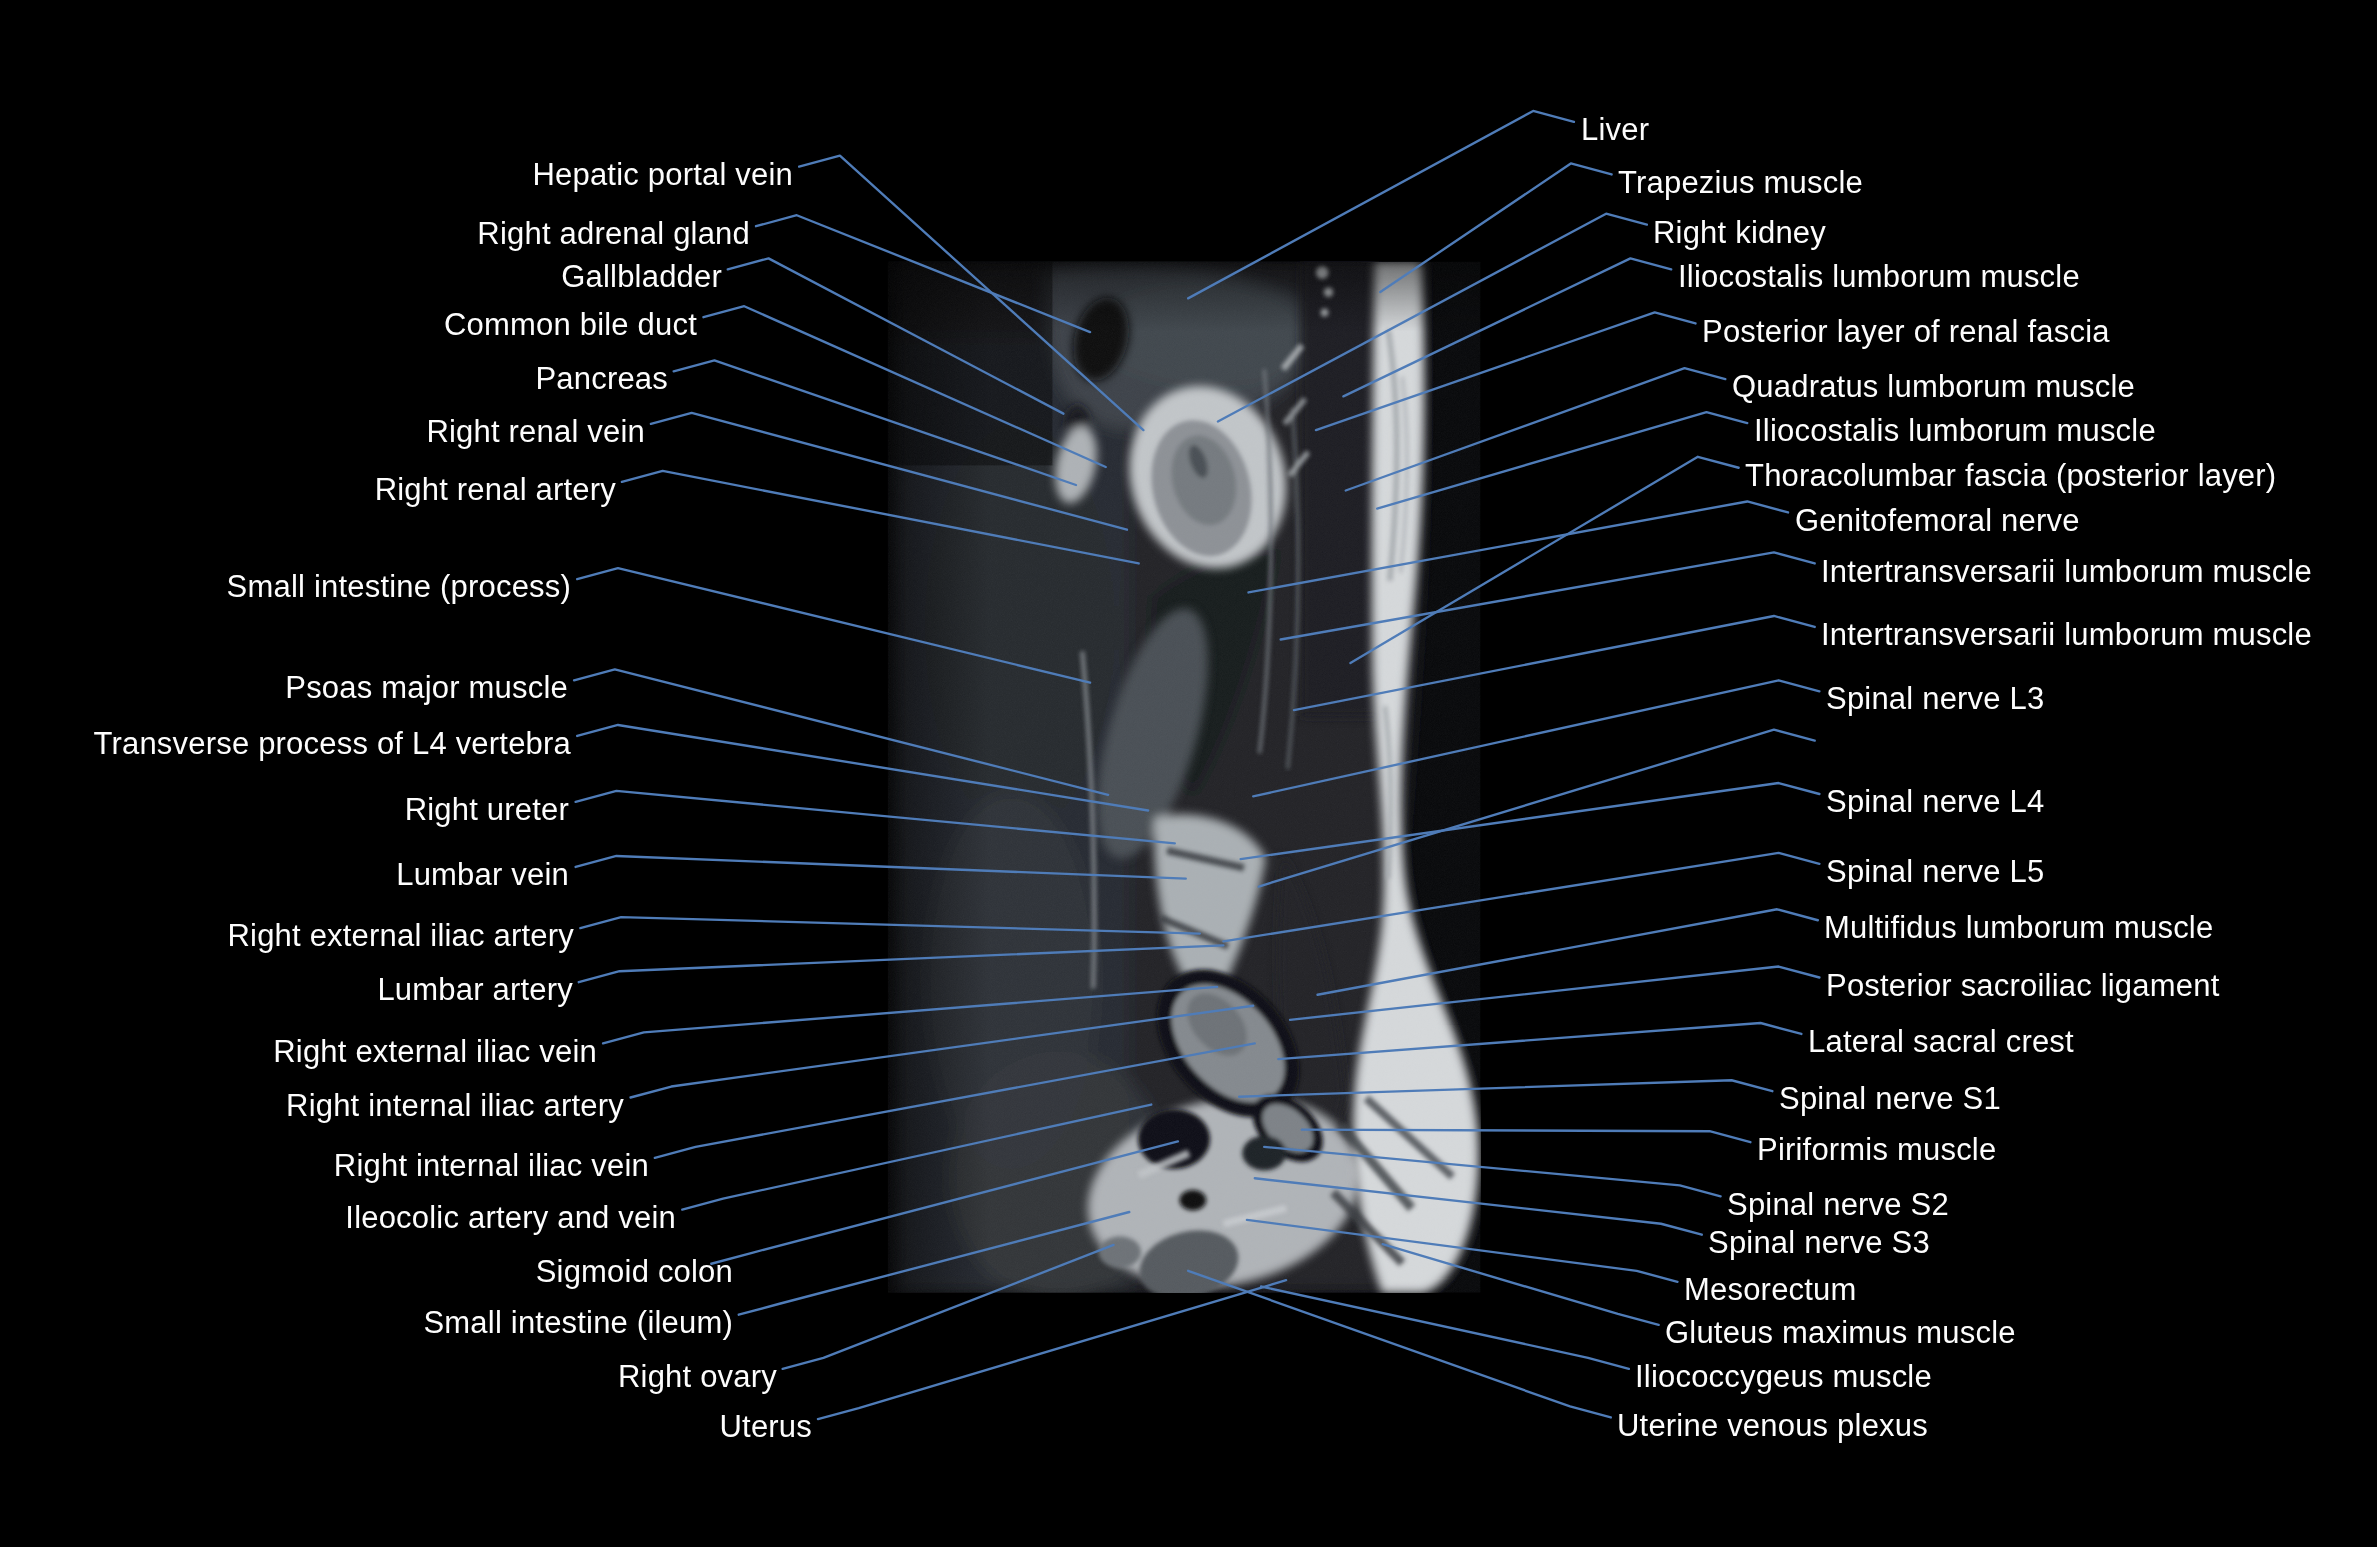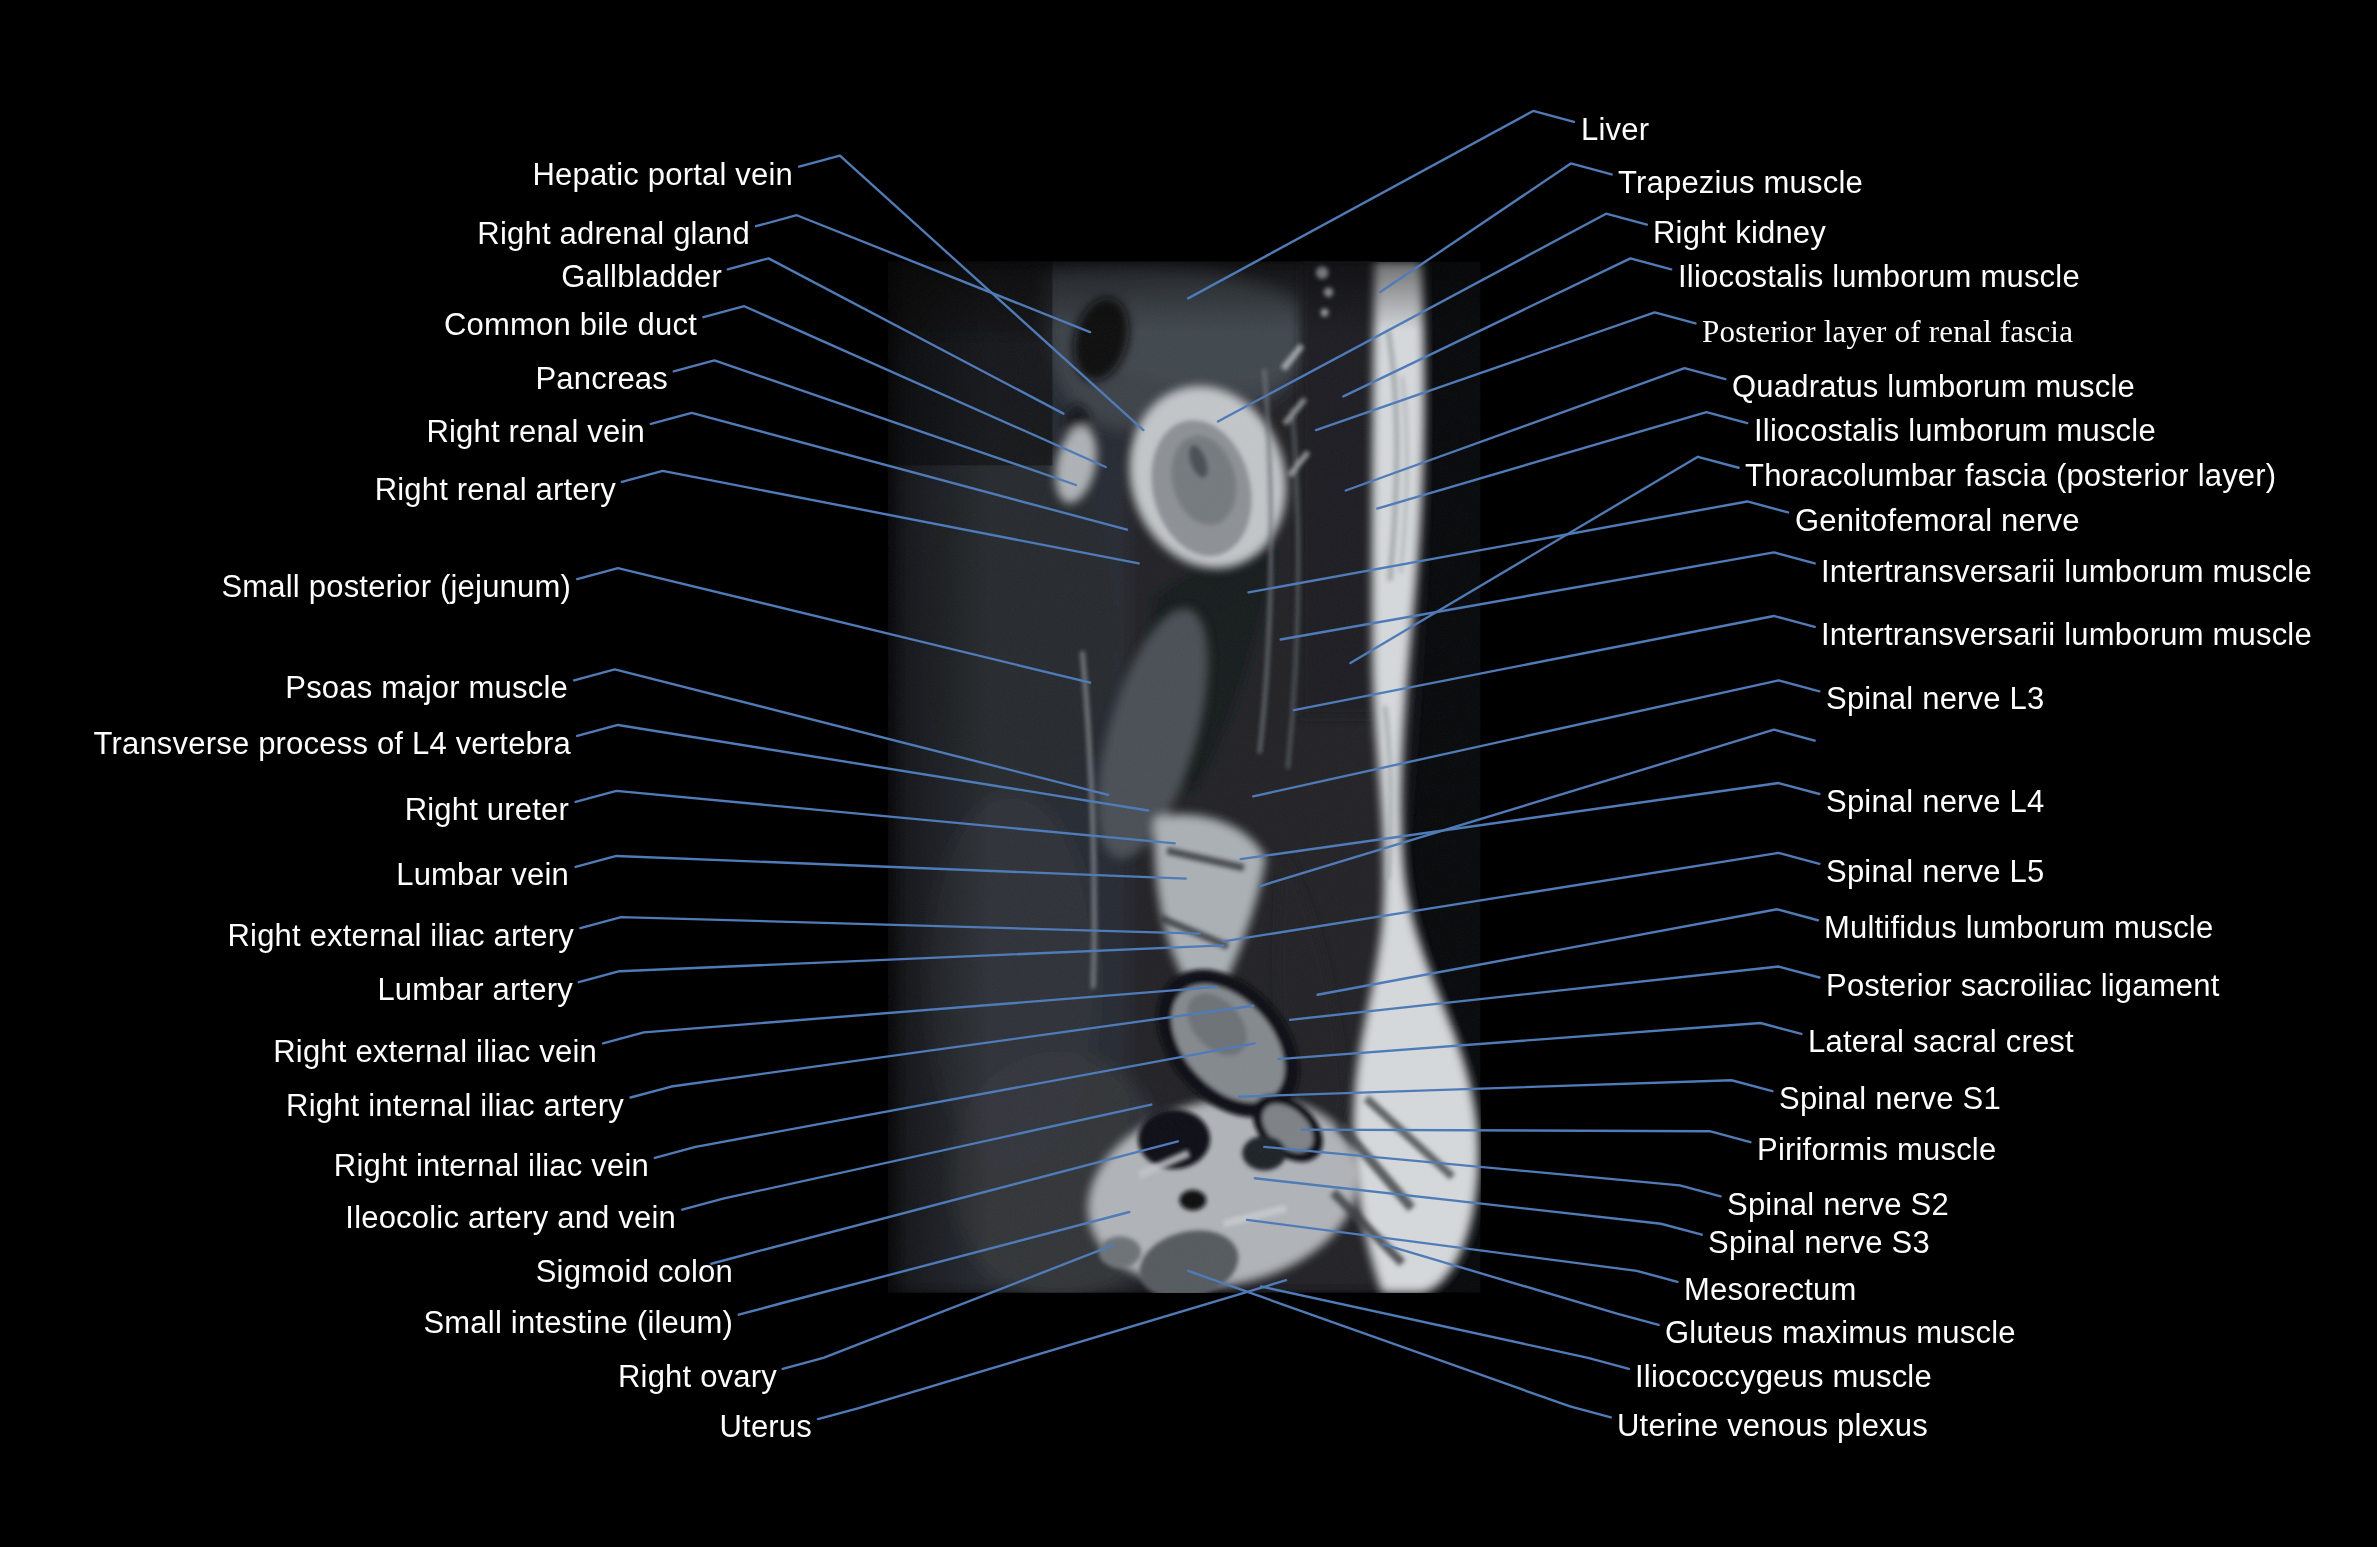--- a/index.html
+++ b/index.html
@@ -173,40 +173,40 @@
     </svg>
 
   <div id="labels" style="color: rgb(253, 253, 253);">
       <div class="label left" style="left: 793px; top: 176px;">Hepatic portal vein</div>
       <div class="label left" style="left: 750px; top: 235px;">Right adrenal gland</div>
       <div class="label left" style="left: 722px; top: 278px;">Gallbladder</div>
       <div class="label left" style="left: 697px; top: 326px;">Common bile duct</div>
       <div class="label left" style="left: 668px; top: 380px;">Pancreas</div>
       <div class="label left" style="left: 645px; top: 433px;">Right renal vein</div>
       <div class="label left" style="left: 616px; top: 491px;">Right renal artery</div>
-      <div class="label left" style="left: 571px; top: 588px;">Small posterior (jejunum)</div>
+      <div class="label left" style="left: 571px; top: 588px;">Small intestine (process)</div>
       <div class="label left" style="left: 568px; top: 689px;">Psoas major muscle</div>
       <div class="label left" style="left: 571px; top: 745px;">Transverse process of L4 vertebra</div>
       <div class="label left" style="left: 569px; top: 811px;">Right ureter</div>
       <div class="label left" style="left: 569px; top: 876px;">Lumbar vein</div>
       <div class="label left" style="left: 574px; top: 937px;">Right external iliac artery</div>
       <div class="label left" style="left: 573px; top: 991px;">Lumbar artery</div>
       <div class="label left" style="left: 597px; top: 1053px;">Right external iliac vein</div>
       <div class="label left" style="left: 624px; top: 1107px;">Right internal iliac artery</div>
       <div class="label left" style="left: 649px; top: 1167px;">Right internal iliac vein</div>
       <div class="label left" style="left: 676px; top: 1219px;">Ileocolic artery and vein</div>
       <div class="label left" style="left: 705px; top: 1273px; margin-left: 28px;">Sigmoid colon</div>
       <div class="label left" style="left: 733px; top: 1324px;">Small intestine (ileum)</div>
       <div class="label left" style="left: 777px; top: 1378px;">Right ovary</div>
       <div class="label left" style="left: 812px; top: 1428px;">Uterus</div>
       <div class="label right" style="left: 1581px; top: 131px;">Liver</div>
       <div class="label right" style="left: 1618px; top: 184px;">Trapezius muscle</div>
       <div class="label right" style="left: 1653px; top: 234px;">Right kidney</div>
       <div class="label right" style="left: 1678px; top: 278px;">Iliocostalis lumborum muscle</div>
-      <div class="label right" style="left: 1702px; top: 333px; font-family: Liberation Serif, serif;">Posterior layer of renal fascia</div>
+      <div class="label right" style="left: 1702px; top: 333px;">Posterior layer of renal fascia</div>
       <div class="label right" style="left: 1732px; top: 388px;">Quadratus lumborum muscle</div>
       <div class="label right" style="left: 1754px; top: 432px;">Iliocostalis lumborum muscle</div>
       <div class="label right" style="left: 1745px; top: 477px;">Thoracolumbar fascia (posterior layer)</div>
       <div class="label right" style="left: 1795px; top: 522px;">Genitofemoral nerve</div>
       <div class="label right" style="left: 1821px; top: 573px;">Intertransversarii lumborum muscle</div>
       <div class="label right" style="left: 1821px; top: 636px;">Intertransversarii lumborum muscle</div>
       <div class="label right" style="left: 1826px; top: 700px;">Spinal nerve L3</div>
       <div class="label right" style="left: 1826px; top: 803px;">Spinal nerve L4</div>
       <div class="label right" style="left: 1826px; top: 873px;">Spinal nerve L5</div>
       <div class="label right" style="left: 1824px; top: 929px;">Multifidus lumborum muscle</div>

